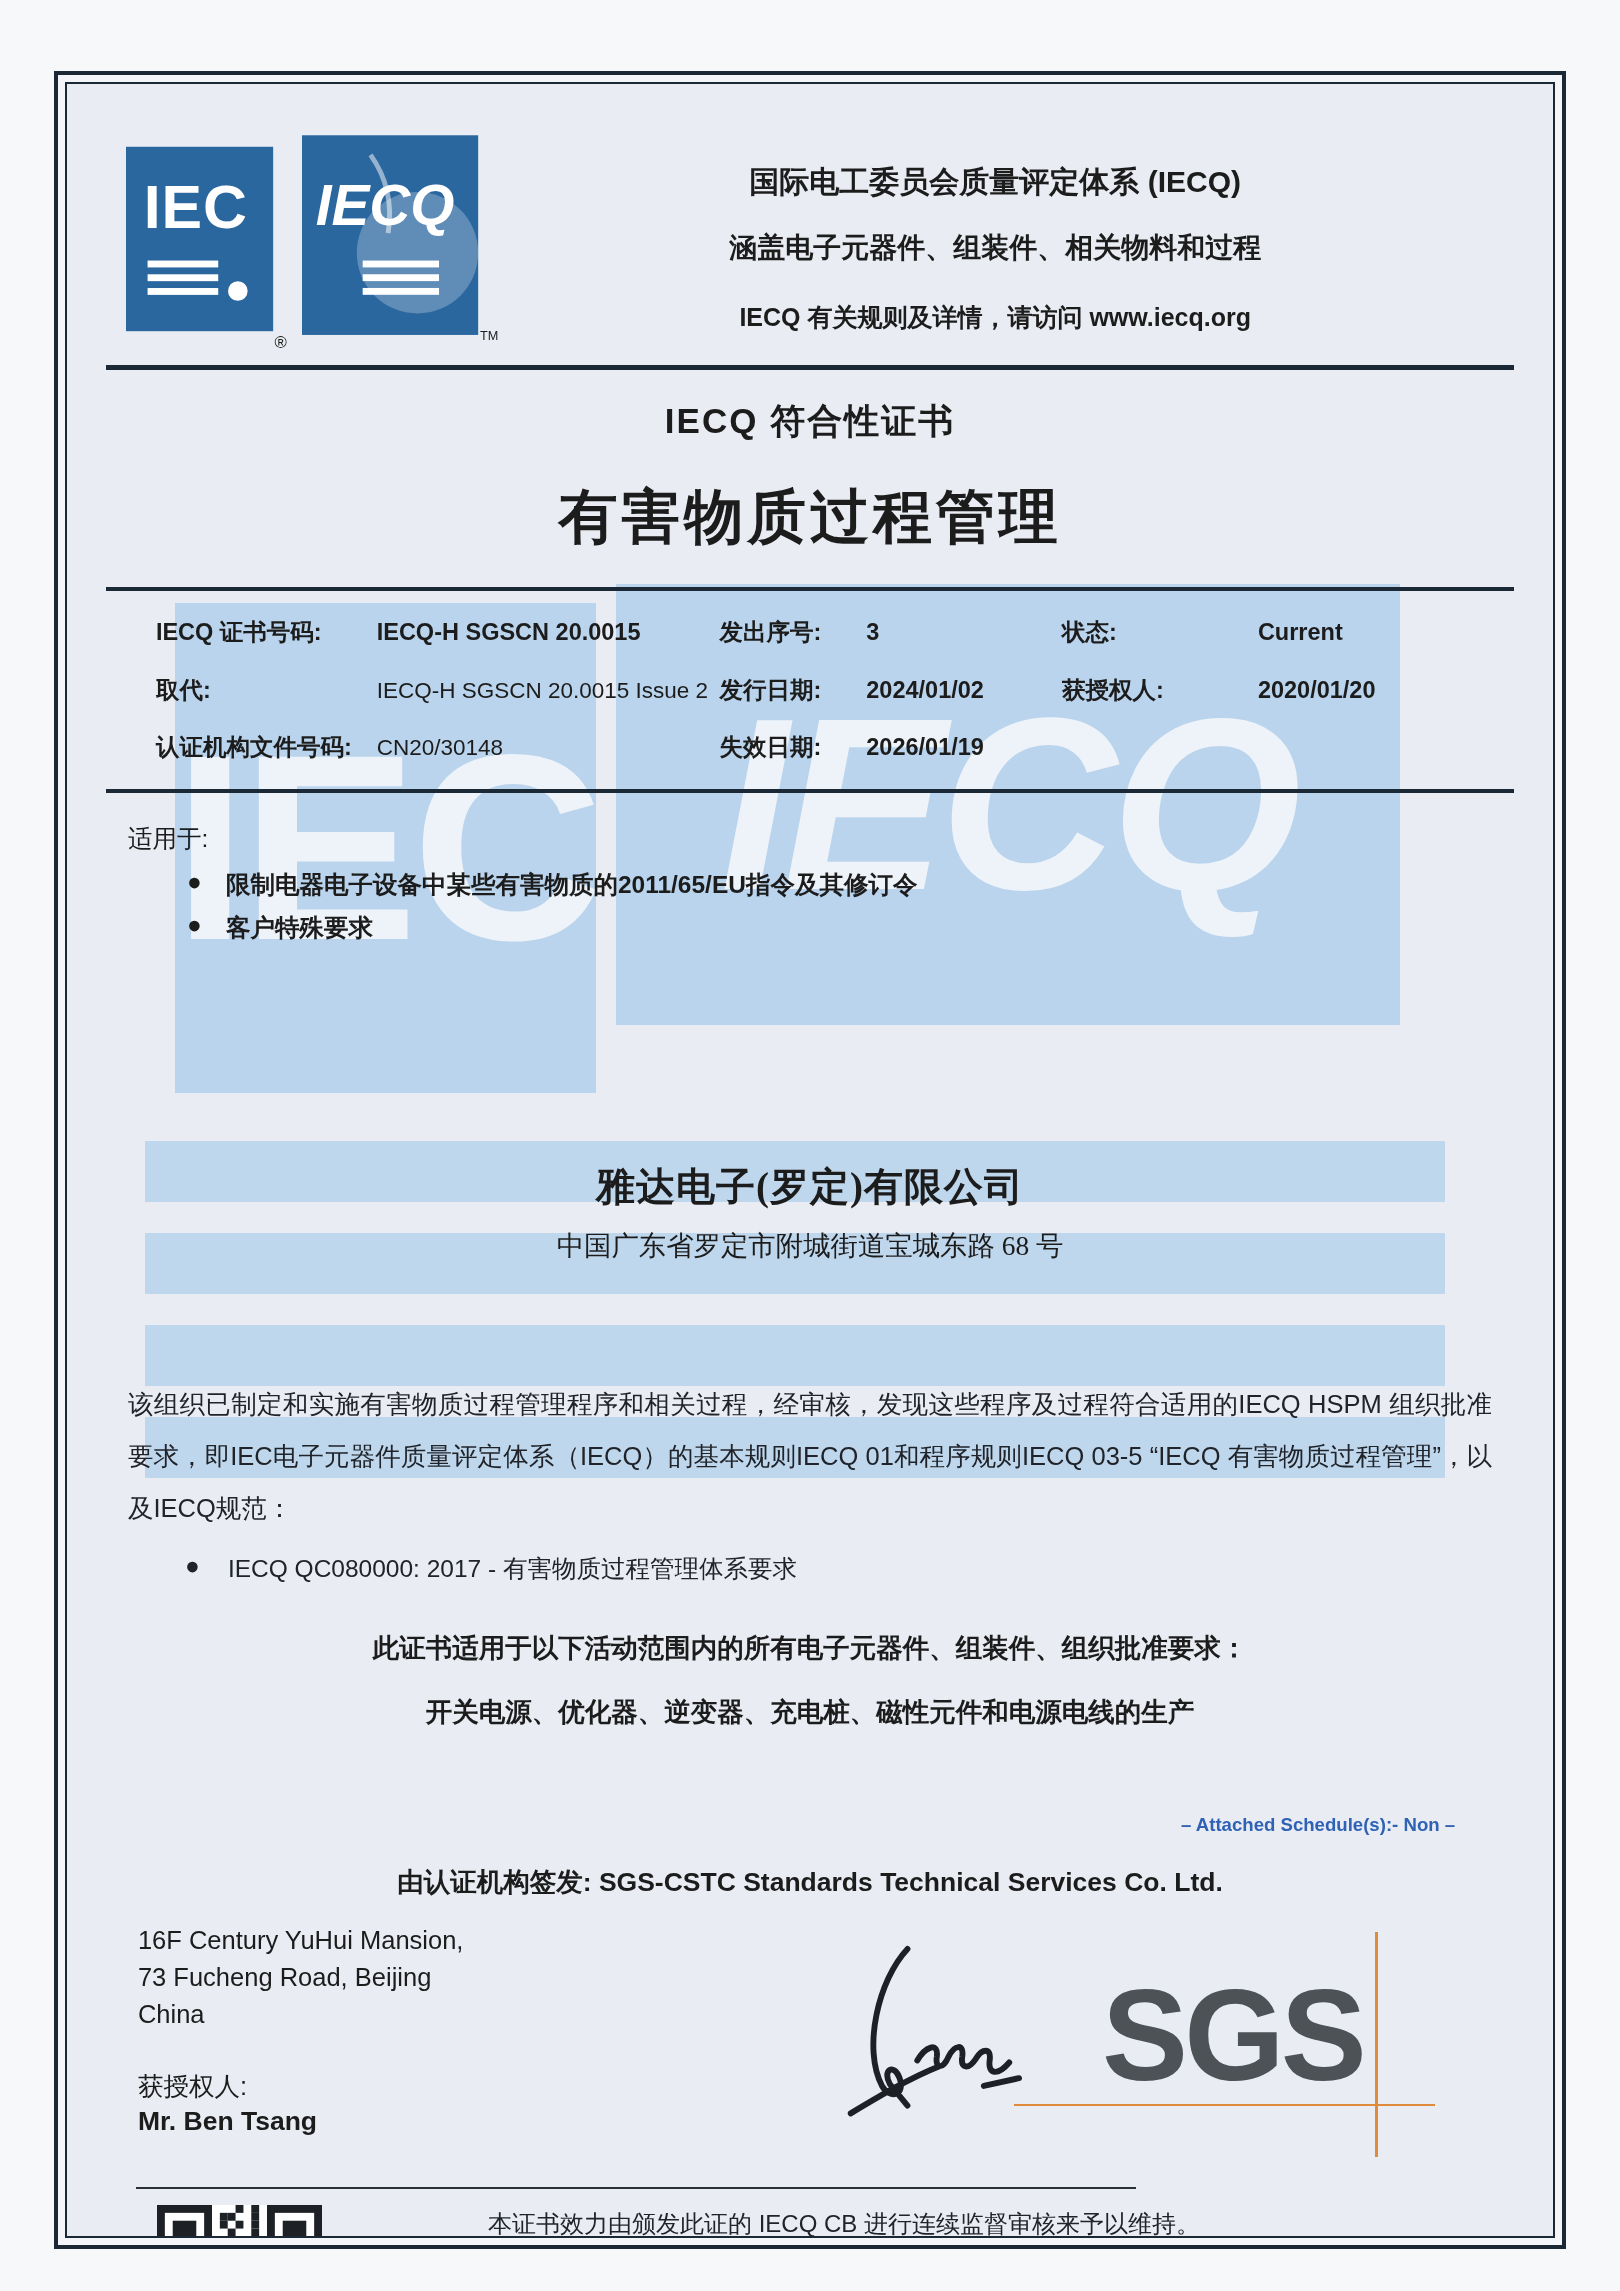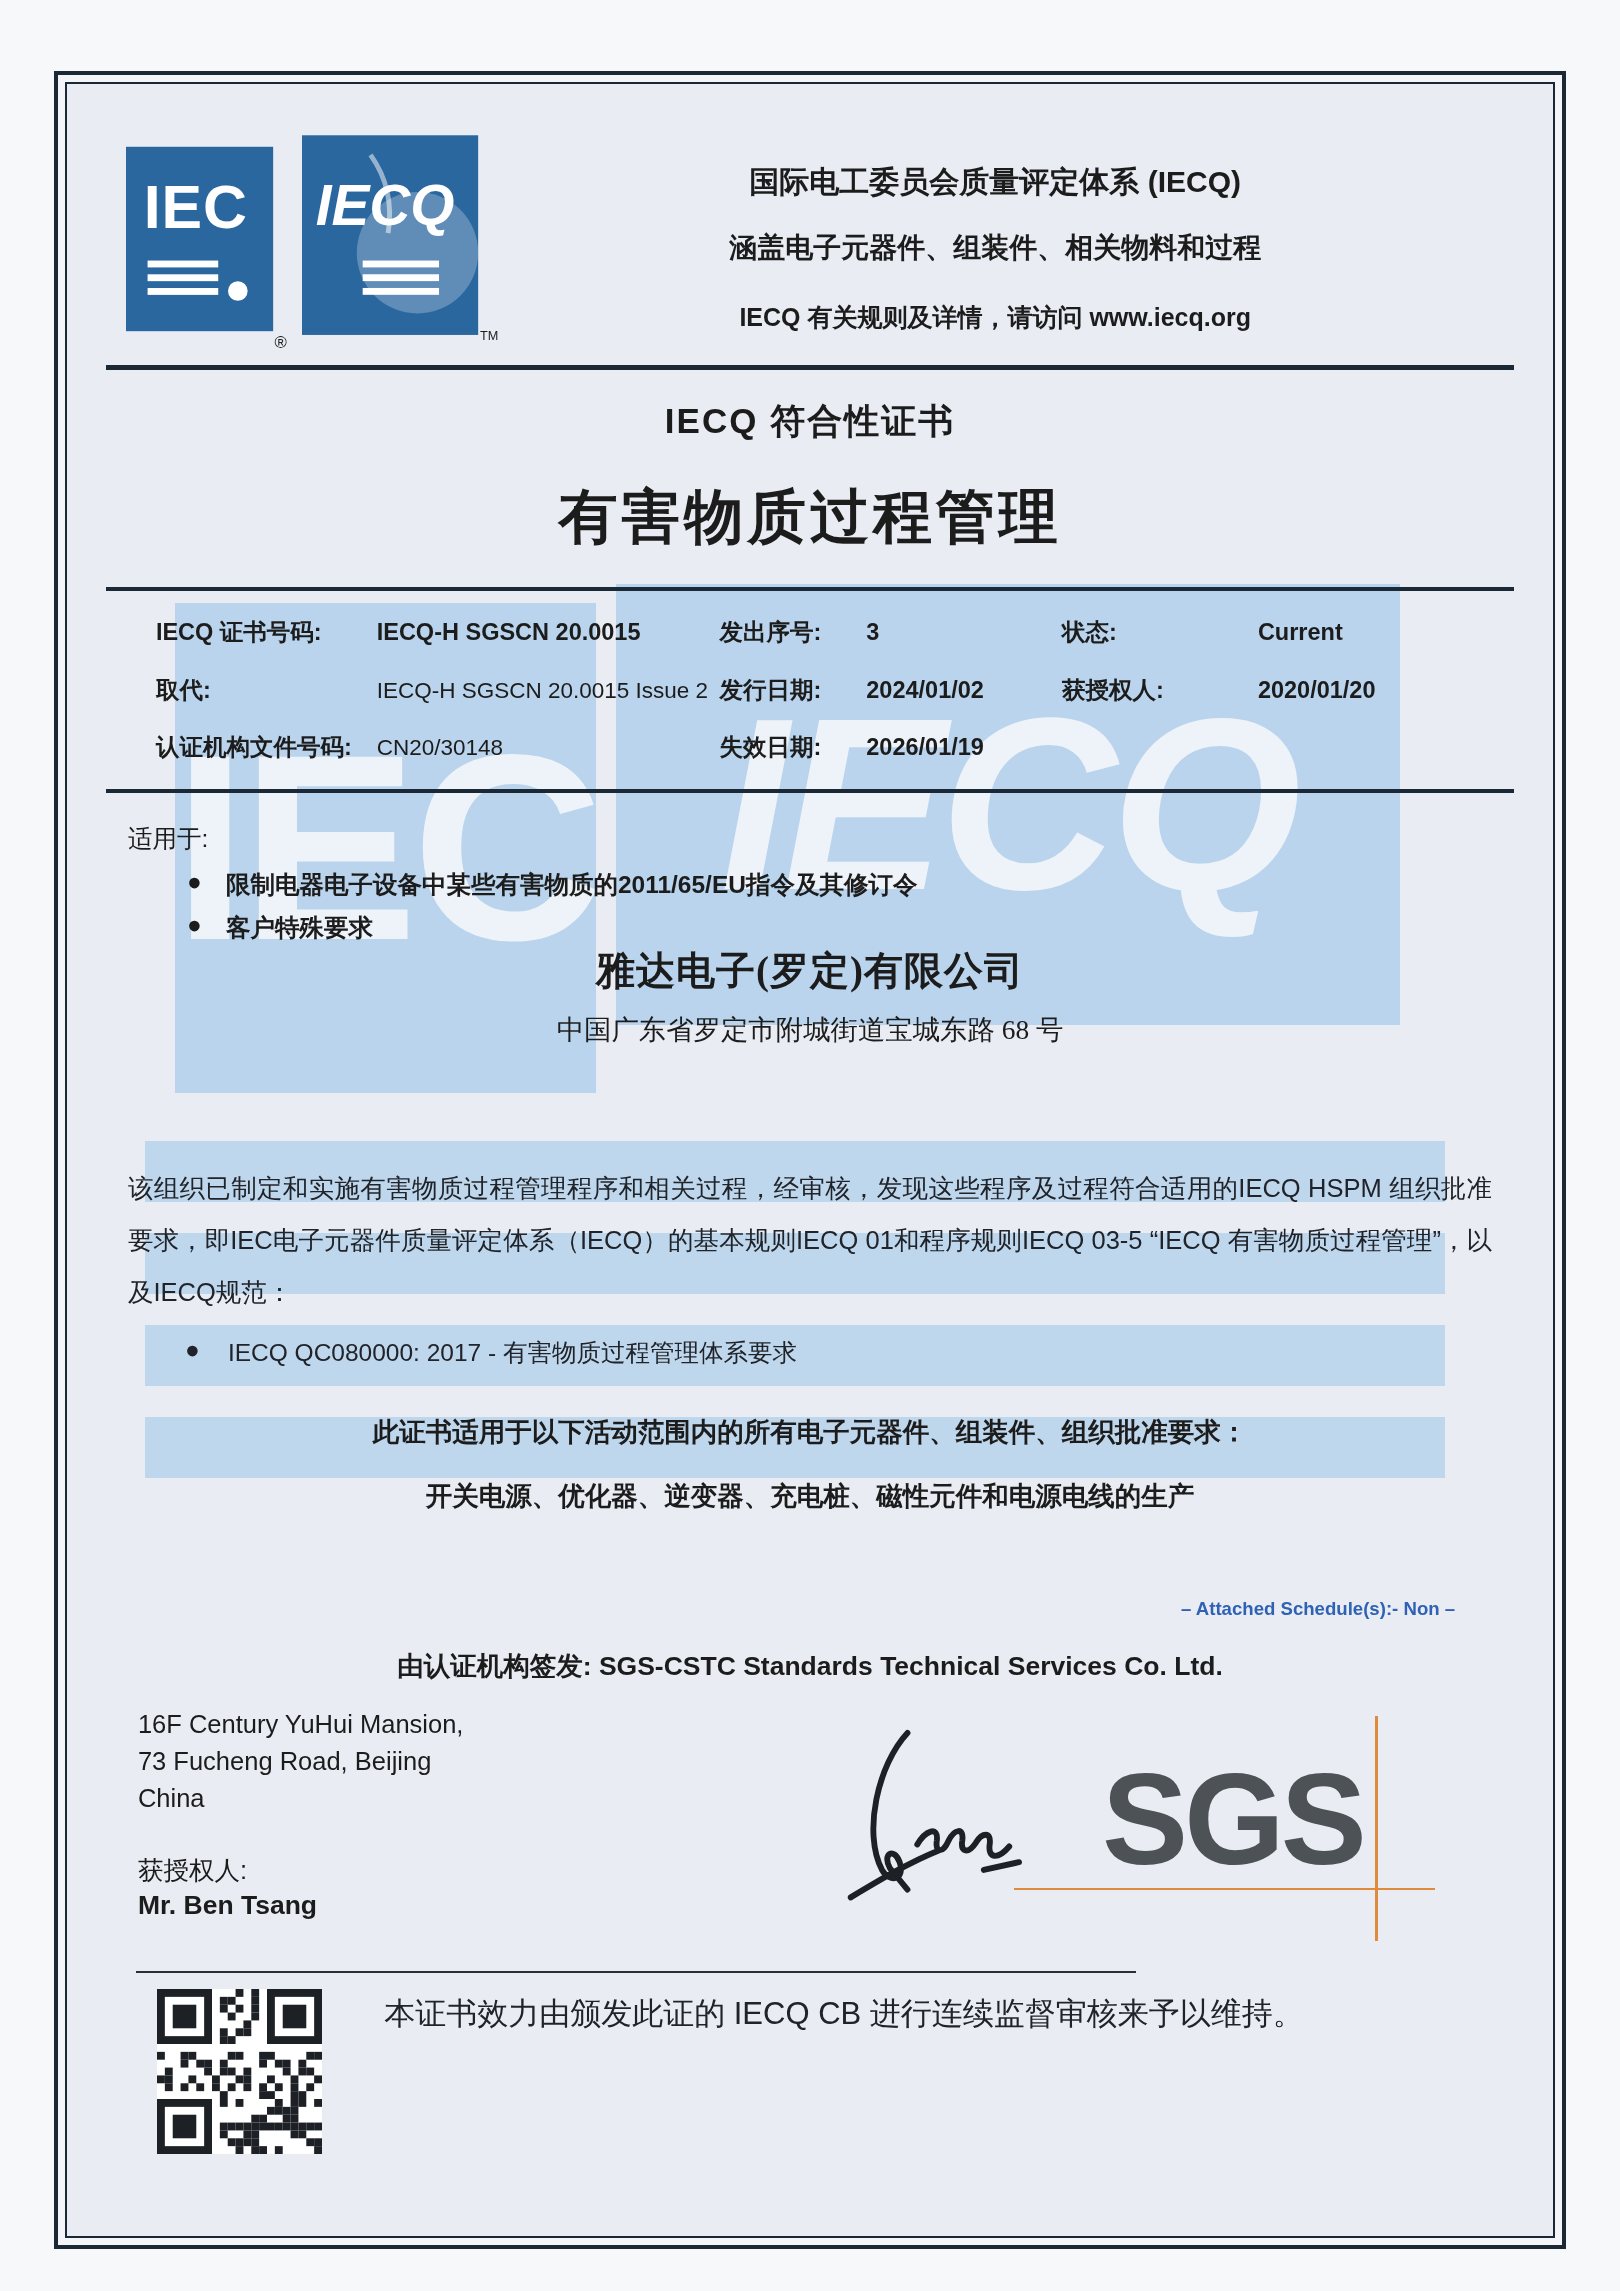--- a/index.html
+++ b/index.html
@@ -70,21 +70,21 @@
   }
   .flabel { font-weight:bold; }
   .fval-b { font-weight:bold; }
   .fval-n { font-weight:normal; font-size:22.5px; }
 
   .applicable { padding:29px 0 0 61px; font-size:24.5px; }
   .app-head { margin-bottom:13.7px; }
   .bullet-row { display:flex; margin:9.8px 0 0 59px; font-weight:bold; }
   .bullet-dot { width:39px; font-size:24.5px; }
 
-  .company { text-align:center; font-family:"Liberation Serif","DejaVu Serif",serif; }
+  .company { text-align:center; margin-top:216px; font-family:"Liberation Serif","DejaVu Serif",serif; }
   .company-name { font-size:39px; font-weight:bold; letter-spacing:1px; }
   .company-addr { font-size:27.4px; margin-top:13.7px; }
 
   .paragraph {
     margin:114px 61px 0 61px; font-size:25.5px; line-height:2.05;
     text-align:justify; color:#20242a;
   }
   .spec-bullet { display:flex; margin:17.6px 0 0 118px; font-size:24.5px; color:#20242a; }
   .spec-bullet .bullet-dot { width:43px; }
 
@@ -106,21 +106,21 @@
     color:#4d5257; letter-spacing:-3.9px; line-height:1;
     font-family:"Liberation Sans",sans-serif;
   }
   .sgs-hline { position:absolute; left:-59px; top:133px; width:421px; height:2.9px; background:#e08a3c; }
   .sgs-vline { position:absolute; left:302px; top:-39px; width:2.9px; height:225px; background:#e08a3c; }
 
   .sep-thin { border-top:2px solid #2a2f36; margin:5.9px 0 0 69px; width:1000px; }
 
   .footer-zone { position:relative; margin-top:11.8px; height:181px; }
   .qr { position:absolute; left:90px; top:3.9px; }
-  .footer-lines { position:absolute; left:284px; right:216px; top:3.9px; text-align:center; font-size:31px; line-height:1.62; color:#20242a; }
+  .footer-lines { position:absolute; left:284px; right:216px; top:3.9px; text-align:center; font-size:24px; line-height:1.62; color:#20242a; }
 </style>
 </head>
 <body>
 
 <div class="frame-outer">
 <div class="frame-inner">
 
   <div class="watermark">
     <div class="wm-square wm-sq-left">
       <span class="wm-letters wm-left-letters">IEC</span>

